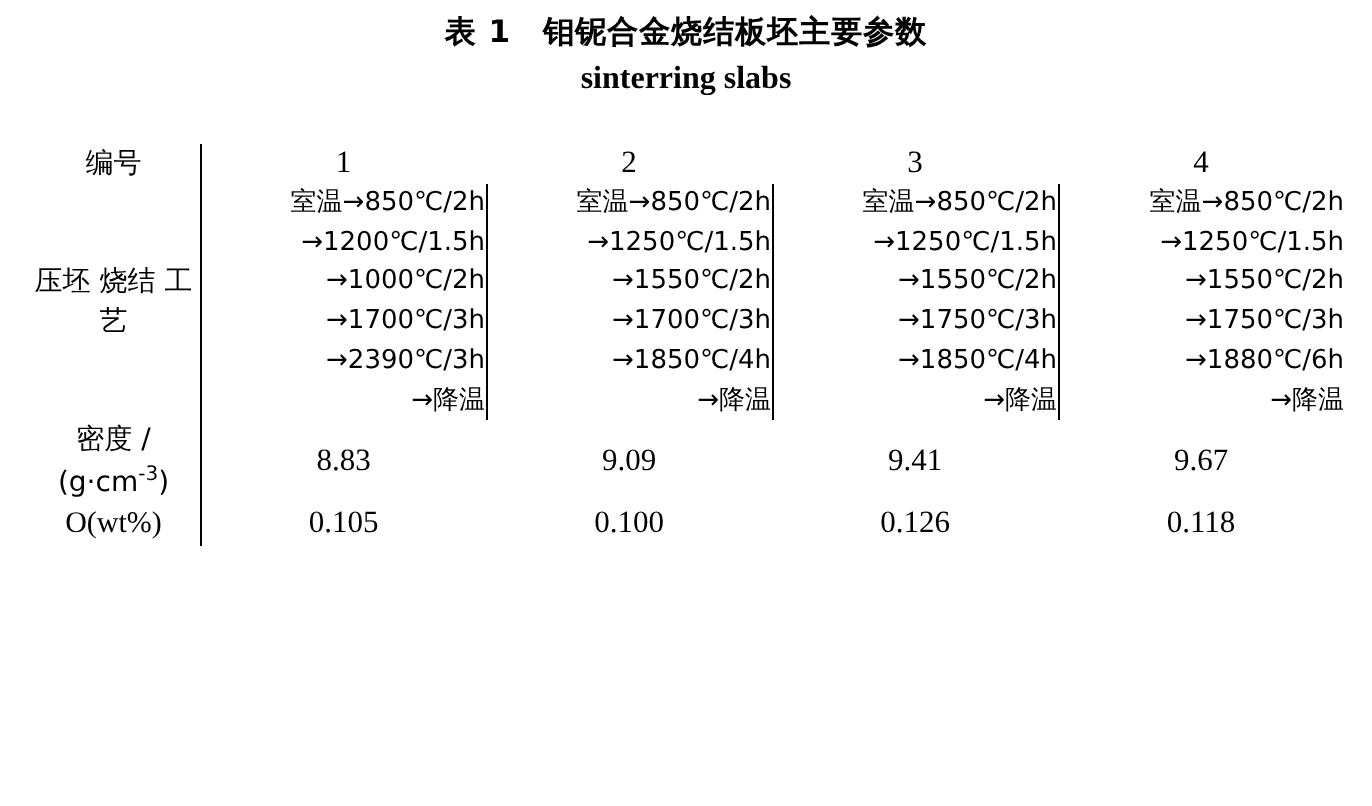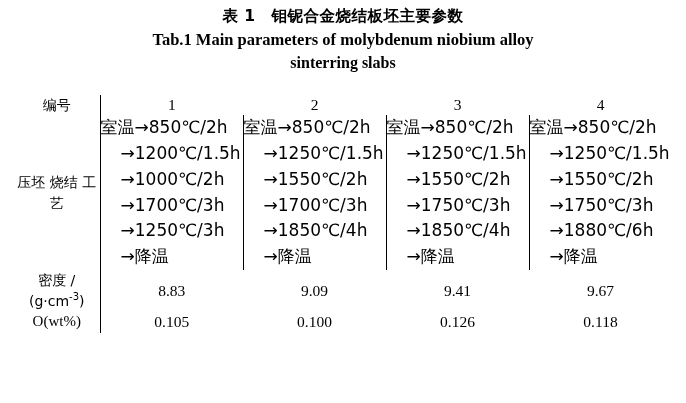--- a/index.html
+++ b/index.html
@@ -86,23 +86,23 @@
     padding: 6px 2px;
   }
   .hdrnum {
     font-family: "Liberation Serif", serif;
     font-size: 15.5px;
     text-align: center;
     padding: 5px 2px;
   }
   .proc {
     font-family: "DejaVu Sans", sans-serif;
-    font-size: 17px;
+    font-size: 13px;
     line-height: 1.52;
-    text-align: left;
+    text-align: right;
     padding: 5px 2px 6px 4px;
     white-space: nowrap;
   }
   .proc .ln {
     display: block;
   }
   .proc .ind {
     display: block;
     padding-left: 20px;
   }
@@ -112,21 +112,20 @@
   .col-label { width: 86px; }
   .col-data { width: 143px; }
 </style>
 </head>
 <body>
 
 <div class="page">
 
   <div class="title-block">
     <div class="title-cn">表 1　钼铌合金烧结板坯主要参数</div>
-    <div class="title-en">Tab.1  Main parameters of molybdenum niobium alloy</div>
     <div class="title-en-2">sinterring slabs</div>
   </div>
 
   <table class="params">
     <colgroup>
       <col class="col-label">
       <col class="col-data">
       <col class="col-data">
       <col class="col-data">
       <col class="col-data">
@@ -144,21 +143,21 @@
         <td class="lbl vline">
           <span class="ln">压坯</span>
           <span class="ln">烧结</span>
           <span class="ln">工艺</span>
         </td>
         <td class="proc vline">
           <span class="ln">室温→850℃/2h</span>
           <span class="ind">→1200℃/1.5h</span>
           <span class="ind">→1000℃/2h</span>
           <span class="ind">→1700℃/3h</span>
-          <span class="ind">→1250℃/3h</span>
+          <span class="ind">→2390℃/3h</span>
           <span class="ind">→降温</span>
         </td>
         <td class="proc vline">
           <span class="ln">室温→850℃/2h</span>
           <span class="ind">→1250℃/1.5h</span>
           <span class="ind">→1550℃/2h</span>
           <span class="ind">→1700℃/3h</span>
           <span class="ind">→1850℃/4h</span>
           <span class="ind">→降温</span>
         </td>

